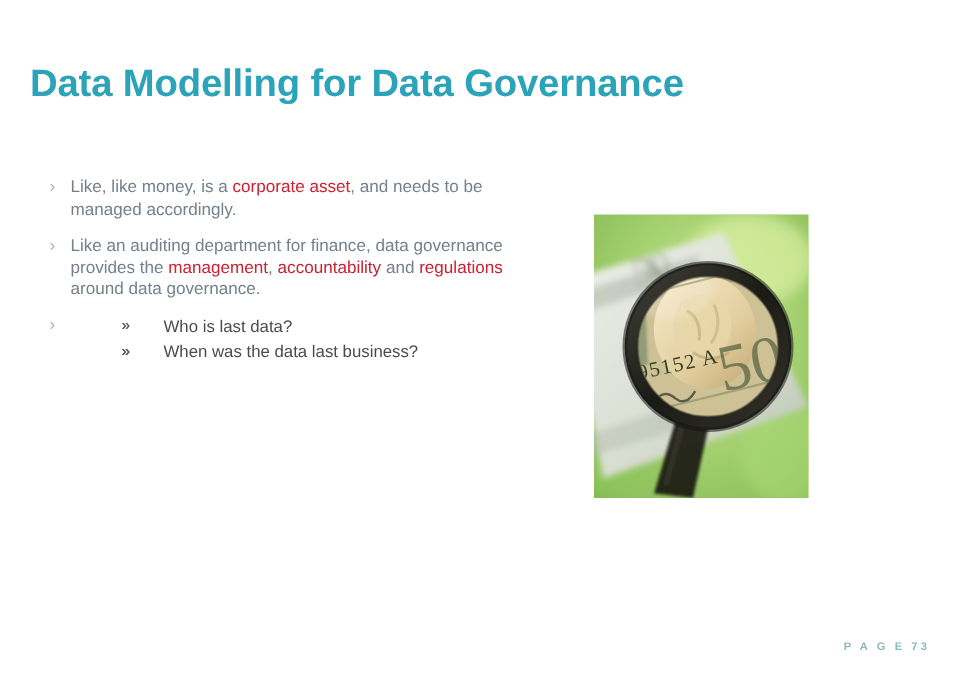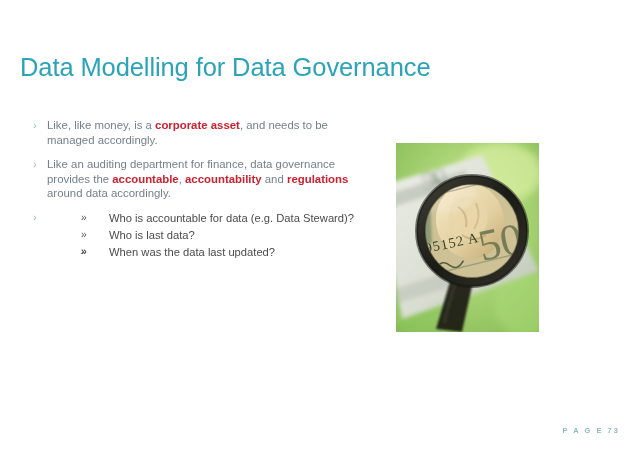--- a/index.html
+++ b/index.html
@@ -24,23 +24,22 @@
 
   
   #slide-title {
     position: absolute;
     left: 20px;
     top: 41px;
     font-size: 25.5px;
     line-height: 30px;
     letter-spacing: -0.1px;
     color: #2ba3b8;
-    font-weight: 400;
+    font-weight: 700;
     white-space: nowrap;
-    margin-top: 11px;
   }
 
   
   #body-column {
     position: absolute;
     left: 33px;
     top: 118px;
     width: 330px;
   }
 
@@ -58,21 +57,21 @@
     position: absolute;
     left: 0;
     top: -0.5px;
     color: #9fb6bd;
     font-size: 11.5px;
     line-height: 14.6px;
   }
 
   .bullet-l1 b,
   .bullet-l1 .em {
-    font-weight: bold;
+    font-weight: normal;
     color: #cc2131;
   }
 
   
   #sub-list {
     margin-top: 5px;
     margin-left: 0;
   }
   .bullet-l2 {
     position: relative;
@@ -126,44 +125,43 @@
 
   <div id="body-column">
 
     <div class="bullet-l1">
       <span class="marker">›</span>
       <span><span>Like, like money, is a </span><b>corporate asset</b><span>, and needs to be managed accordingly.</span></span>
     </div>
 
     <div class="bullet-l1">
       <span class="marker">›</span>
-      <span><span>Like an auditing department for finance, data governance provides the </span><b>accountable</b><span>, </span><b>accountability</b><span> and </span><b>regulations</b><span> around data accordingly.</span></span>
+      <span><span>Like an auditing department for finance, data governance provides the </span><b>management</b><span>, </span><b>accountability</b><span> and </span><b>regulations</b><span> around data governance.</span></span>
     </div>
 
     <div class="bullet-l1">
       <span class="marker">›</span>
 
       <div id="sub-list">
         <div class="bullet-l2">
           <span class="marker2">»</span>
-          <span>Who is accountable for data (e.g. Data Steward)?</span>
         </div>
         <div class="bullet-l2">
           <span class="marker2">»</span>
           <span>Who is last data?</span>
         </div>
         <div class="bullet-l2">
           <span class="marker2">»</span>
         </div>
         <div class="bullet-l2">
           <span class="marker2">»</span>
         </div>
         <div class="bullet-l2">
           <span class="marker2">»</span>
-          <span>When was the data last updated?</span>
+          <span>When was the data last business?</span>
         </div>
       </div>
     </div>
 
   </div>
 
   <div id="photo">
     <svg viewBox="0 0 143 189" xmlns="http://www.w3.org/2000/svg">
       <defs>
         <radialGradient id="bgGreen" cx="52%" cy="40%" r="78%">

